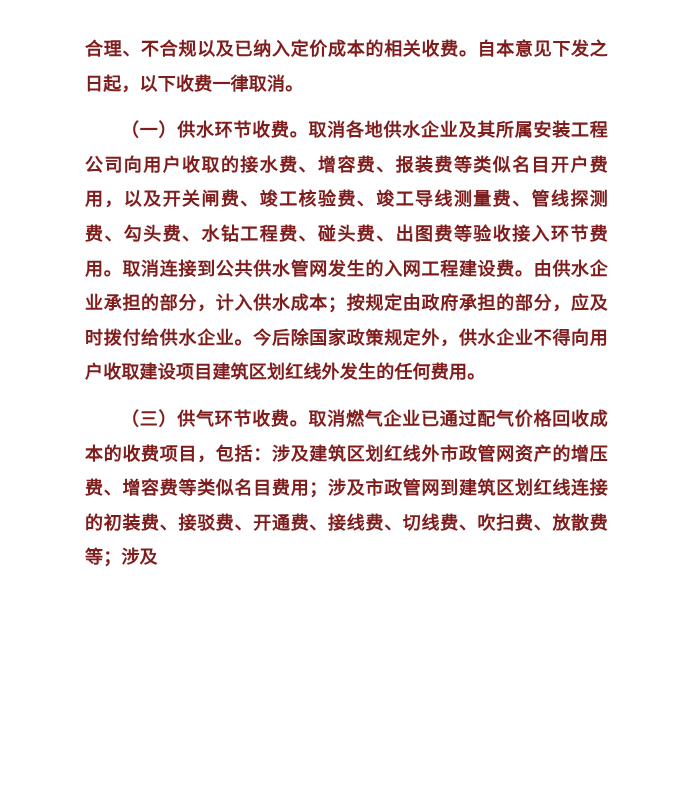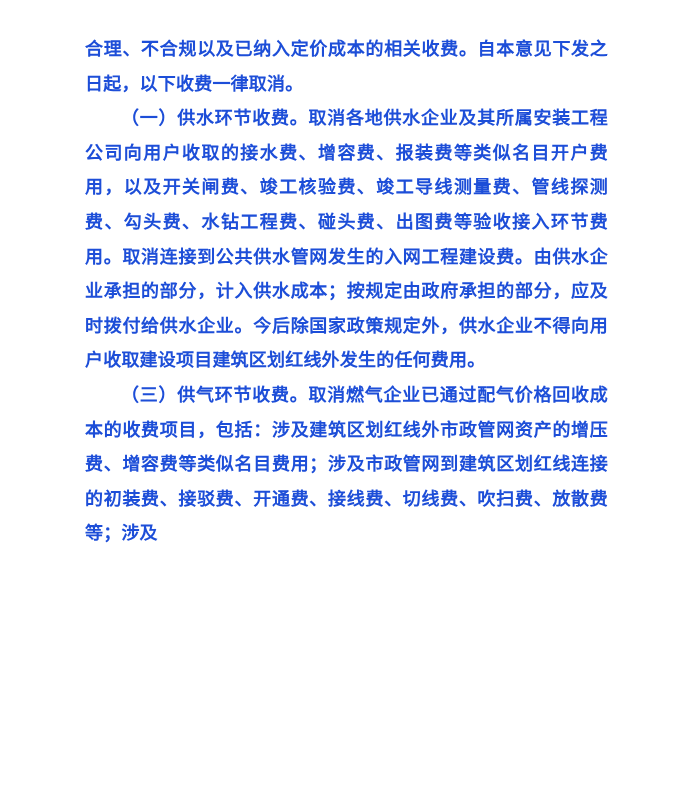--- a/index.html
+++ b/index.html
@@ -15,31 +15,32 @@
   .page {
     box-sizing: border-box;
     width: 690px;
     height: 800px;
     padding: 32px 82px 17px 85px;
     background: #ffffff;
     font-family: "Liberation Sans", sans-serif;
     font-weight: 700;
     font-size: 18px;
     line-height: 34.6px;
-    color: #1d4ed8;
+    color: #7f1d1d;
     text-align: justify;
     text-justify: inter-character;
     letter-spacing: 0.2px;
   }
   .page p {
     margin: 0;
     padding: 0;
   }
   .page p.indent {
     text-indent: 2em;
+    margin-top: 12px;
   }
 </style>
 </head>
 <body>
 
 <div class="page">
   <p>合理、不合规以及已纳入定价成本的相关收费。自本意见下发之日起，以下收费一律取消。</p>
   <p class="indent">（一）供水环节收费。取消各地供水企业及其所属安装工程公司向用户收取的接水费、增容费、报装费等类似名目开户费用，以及开关闸费、竣工核验费、竣工导线测量费、管线探测费、勾头费、水钻工程费、碰头费、出图费等验收接入环节费用。取消连接到公共供水管网发生的入网工程建设费。由供水企业承担的部分，计入供水成本；按规定由政府承担的部分，应及时拨付给供水企业。今后除国家政策规定外，供水企业不得向用户收取建设项目建筑区划红线外发生的任何费用。</p>
   <p class="indent">（三）供气环节收费。取消燃气企业已通过配气价格回收成本的收费项目，包括：涉及建筑区划红线外市政管网资产的增压费、增容费等类似名目费用；涉及市政管网到建筑区划红线连接的初装费、接驳费、开通费、接线费、切线费、吹扫费、放散费等；涉及</p>
 </div>

